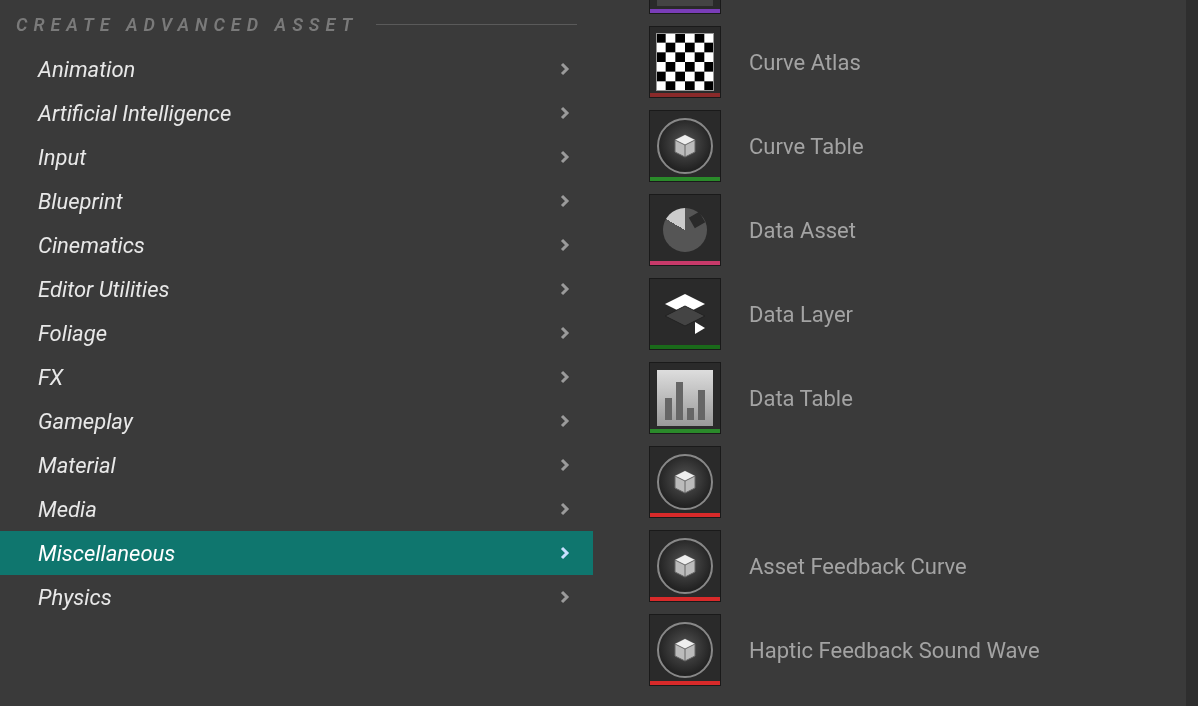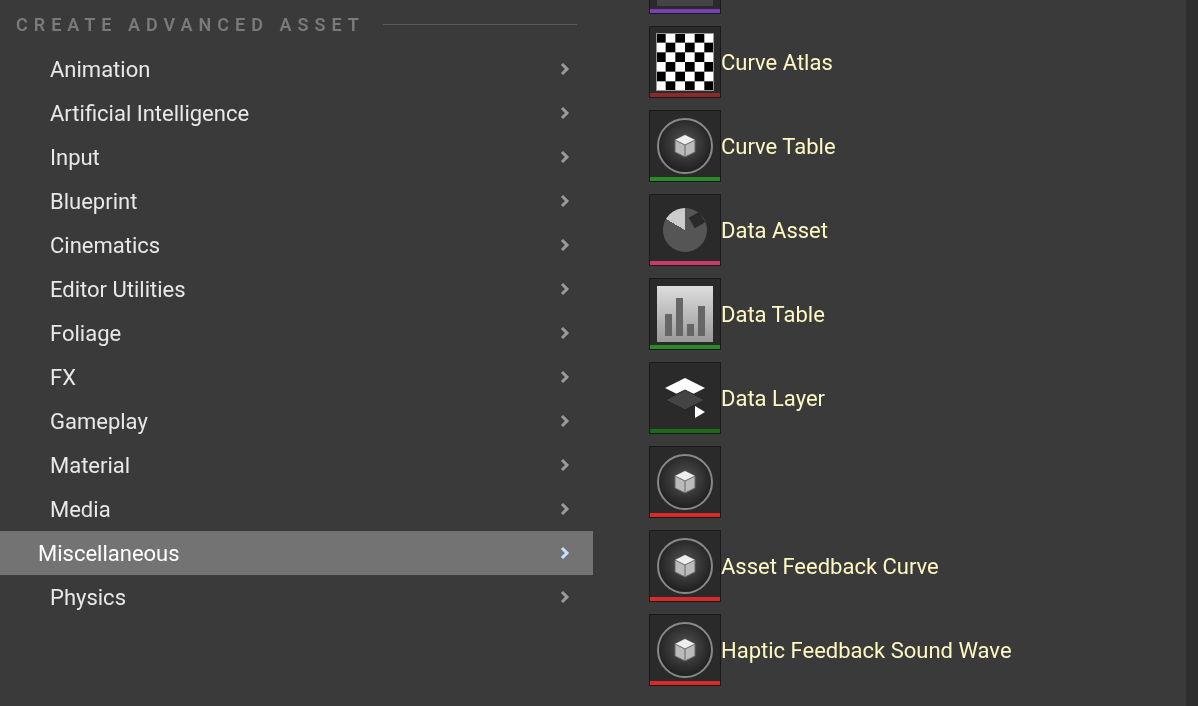--- a/index.html
+++ b/index.html
@@ -13,20 +13,21 @@
       width: 1198px;
       height: 706px;
       overflow: hidden;
       display: flex;
     }
     .left-panel {
       width: 593px;
       height: 100%;
       background: #3a3a3a;
       position: relative;
+      font-style: italic;
     }
     .section-header {
       display: flex;
       align-items: center;
       padding: 14px 16px 12px 16px;
     }
     .section-title {
       color: #7a7a7a;
       font-size: 18px;
       font-weight: 600;
@@ -38,28 +39,28 @@
       background: #5a5a5a;
       margin-left: 18px;
     }
     .category-list {
       list-style: none;
     }
     .category-item {
       display: flex;
       align-items: center;
       justify-content: space-between;
-      padding: 0 20px 0 50px;
+      padding: 0 20px 0 38px;
       height: 44px;
       cursor: pointer;
       color: #e8e8e8;
       font-size: 22px;
     }
     .category-item.selected {
-      background: #737373;
+      background: #0f766e;
       color: #ffffff;
       padding-left: 38px;
       justify-content: space-between;
     }
     .chevron {
       width: 16px;
       height: 16px;
       display: flex;
       align-items: center;
       justify-content: center;
@@ -114,23 +115,23 @@
       flex-shrink: 0;
     }
     .asset-icon-underline {
       position: absolute;
       bottom: 0;
       left: 0;
       right: 0;
       height: 4px;
     }
     .asset-label {
-      color: #fef9c3;
+      color: #a3a3a3;
       font-size: 22px;
-      margin-left: 0;
+      margin-left: 28px;
       text-align: center;
     }
     
     .icon-checker {
       width: 58px;
       height: 58px;
       background:
         repeating-conic-gradient(#fff 0% 25%, #000 0% 50%) 50% / 19.33px 19.33px;
       border: 1px solid #999;
     }
@@ -343,40 +344,40 @@
       </li>
       <li class="asset-item">
         <div class="asset-icon-wrap">
           <div class="icon-pie"></div>
           <div class="asset-icon-underline underline-pink"></div>
         </div>
         <span class="asset-label">Data Asset</span>
       </li>
       <li class="asset-item">
         <div class="asset-icon-wrap">
+          <div class="icon-layers"><svg width="56" height="56" viewBox="0 0 56 56">
+              <path d="M28 8 L48 18 L28 28 L8 18 Z" fill="#fff"></path>
+              <path d="M28 20 L48 30 L28 40 L8 30 Z" fill="#444" stroke="#222"></path>
+              <path d="M38 36 L48 42 L38 48 Z" fill="#fff"></path>
+            </svg></div>
+          <div class="asset-icon-underline underline-green-dark"></div>
+        </div>
+        <span class="asset-label">Data Layer</span>
+      </li>
+      <li class="asset-item">
+        <div class="asset-icon-wrap">
           <div class="icon-bars">
             <div class="bar" style="height: 22px;"></div>
             <div class="bar" style="height: 38px;"></div>
             <div class="bar" style="height: 12px;"></div>
             <div class="bar" style="height: 30px;"></div>
           </div>
           <div class="asset-icon-underline underline-green2"></div>
         </div>
         <span class="asset-label">Data Table</span>
-      </li>
-      <li class="asset-item">
-        <div class="asset-icon-wrap">
-          <div class="icon-layers"><svg width="56" height="56" viewBox="0 0 56 56">
-              <path d="M28 8 L48 18 L28 28 L8 18 Z" fill="#fff"></path>
-              <path d="M28 20 L48 30 L28 40 L8 30 Z" fill="#444" stroke="#222"></path>
-              <path d="M38 36 L48 42 L38 48 Z" fill="#fff"></path>
-            </svg></div>
-          <div class="asset-icon-underline underline-green-dark"></div>
-        </div>
-        <span class="asset-label">Data Layer</span>
       </li>
       <li class="asset-item">
         <div class="asset-icon-wrap">
           <div class="icon-cube-circle">
             <svg width="28" height="28" viewBox="0 0 28 28">
               <path d="M14 3 L24 8 L24 20 L14 25 L4 20 L4 8 Z" fill="#bbb" stroke="#666" stroke-width="1"></path>
               <path d="M14 3 L24 8 L14 13 L4 8 Z" fill="#eee"></path>
               <path d="M14 13 L14 25" stroke="#666" stroke-width="1"></path>
               <path d="M14 13 L24 8" stroke="#666" stroke-width="1"></path>
               <path d="M14 13 L4 8" stroke="#666" stroke-width="1"></path>

